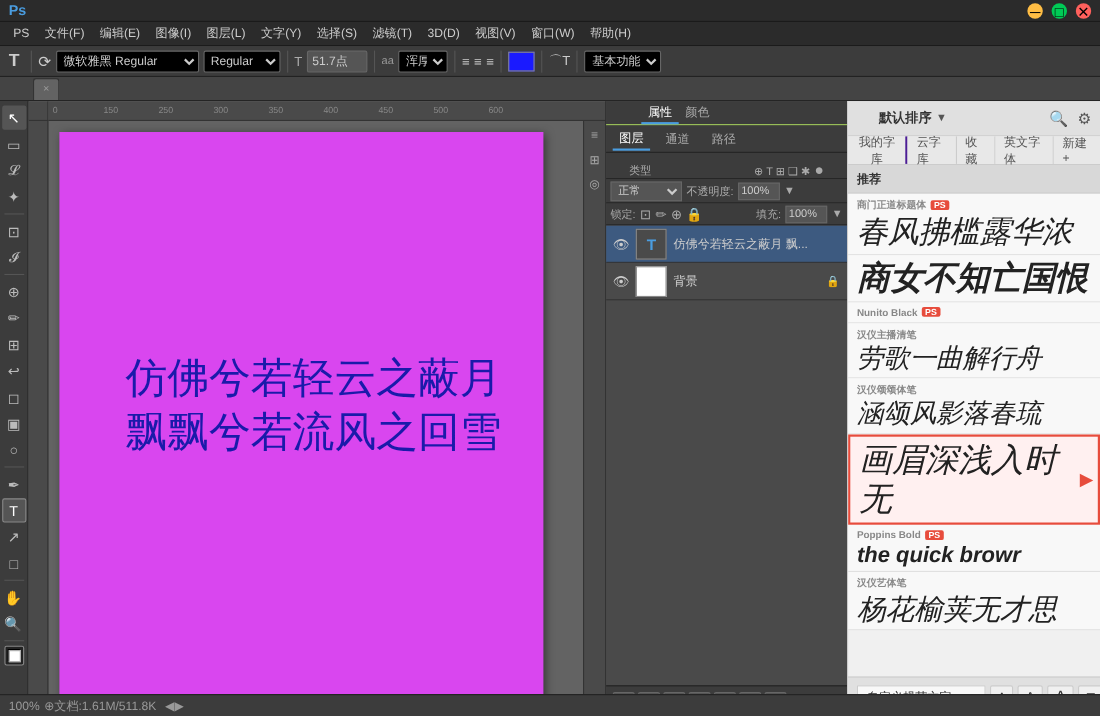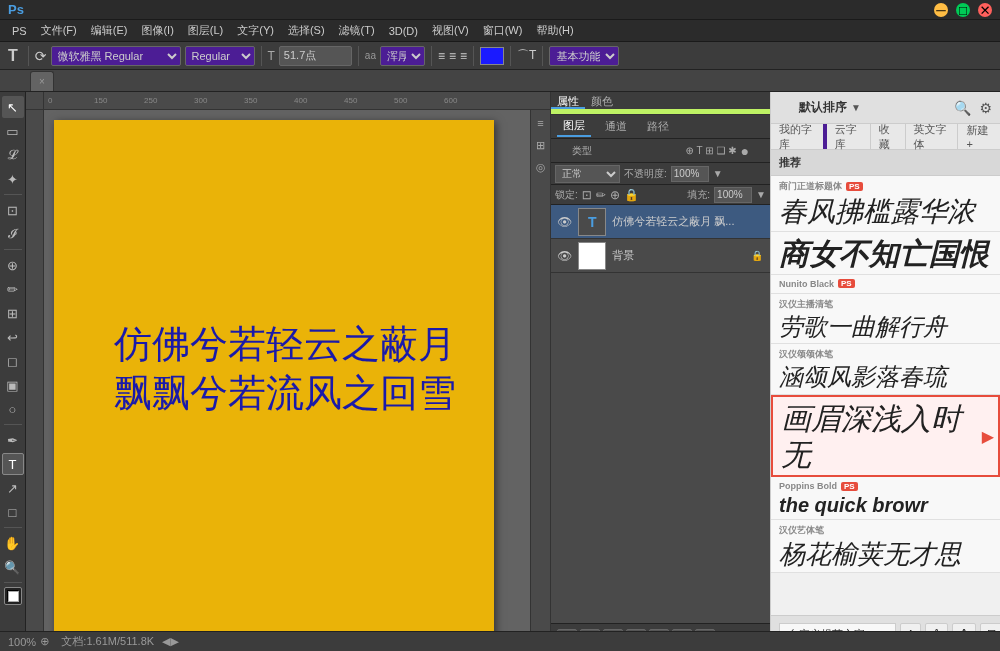--- a/index.html
+++ b/index.html
@@ -52,21 +52,21 @@
     .toolbar-item {
       display: flex;
       align-items: center;
       gap: 2px;
       font-size: 11px;
       color: #bbb;
       padding: 2px 4px;
       border-radius: 2px;
     }
     .toolbar-select {
-      background: #4c1d95;
+      background: #000000;
       border: 1px solid #666;
       color: #ccc;
       font-size: 11px;
       height: 20px;
       padding: 0 2px;
       border-radius: 2px;
     }
     .toolbar-input {
       background: #555;
       border: 1px solid #666;
@@ -188,21 +188,21 @@
       bottom: 0;
       display: flex;
       align-items: flex-start;
       justify-content: flex-start;
       padding: 10px;
       overflow: hidden;
     }
     #canvas-doc {
       width: 440px;
       height: 530px;
-      background: #eab308;
+      background: #d946ef;
       box-shadow: 2px 2px 8px rgba(0,0,0,0.5);
       position: relative;
       overflow: hidden;
     }
     #canvas-text {
       position: absolute;
       top: 200px;
       left: 60px;
       font-size: 38px;
       color: #1a1aaa;
@@ -262,21 +262,21 @@
       padding: 0 6px;
       gap: 8px;
       border-bottom: 1px solid #222;
     }
     .layers-tab { font-size: 11px; color: #aaa; cursor: pointer; padding: 2px 6px; }
     .layers-tab.active { color: #fff; border-bottom: 2px solid #4a9de0; }
     #layers-options {
       height: 24px;
       background: #3c3c3c;
       display: flex;
-      align-items: center;
+      align-items: flex-end;
       padding: 0 21px;
       gap: 4px;
       border-bottom: 1px solid #222;
       font-size: 11px;
       color: #ccc;
     }
     .layers-select {
       background: #555;
       border: 1px solid #666;
       color: #ccc;
@@ -488,21 +488,21 @@
   <div class="toolbar-divider"></div>
   <span style="font-size:14px; color:#ccc; cursor:pointer;">⟳</span>
   <select class="toolbar-select" style="width:130px;">
     <option>微软雅黑 Regular</option>
   </select>
   <select class="toolbar-select" style="width:70px;">
     <option>Regular</option>
   </select>
   <div class="toolbar-divider"></div>
   <span style="font-size:12px; color:#aaa;">T</span>
-  <input class="toolbar-input" value="51.7点" style="width: 73px;">
+  <input class="toolbar-input" value="51.7点" style="width: 55px;">
   <div class="toolbar-divider"></div>
   <span style="font-size:10px; color:#999;">aa</span>
   <select class="toolbar-select" style="width:45px;">
     <option>浑厚</option>
   </select>
   <div class="toolbar-divider"></div>
   <span style="font-size:12px; color:#ccc; cursor:pointer;">≡</span>
   <span style="font-size:12px; color:#ccc; cursor:pointer;">≡</span>
   <span style="font-size:12px; color:#ccc; cursor:pointer;">≡</span>
   <div class="toolbar-divider"></div>
@@ -583,21 +583,21 @@
 
     <div style="position:absolute; right:0; top:18px; width:20px; background:#4a4a4a; border-left:1px solid #333; display:flex; flex-direction:column; align-items:center; padding:4px 0; gap:4px; height:calc(100% - 18px);">
       <div class="extra-icon">≡</div>
       <div class="extra-icon">⊞</div>
       <div class="extra-icon">◎</div>
     </div>
   </div>
 
   <div id="right-area">
 
-    <div style="display:flex; border-bottom:5px solid #bef264; height:22px; background:#3c3c3c;">
+    <div style="display:flex; border-bottom:1px solid #bef264; height:22px; background:#3c3c3c;padding-left:32px;">
       <div class="panel-tab active">属性</div>
       <div class="panel-tab">颜色</div>
     </div>
 
     <div id="layers-area">
       <div id="layers-header">
         <div class="layers-tab active">图层</div>
         <div class="layers-tab">通道</div>
         <div class="layers-tab">路径</div>
       </div>
@@ -659,21 +659,21 @@
         <span style="font-size:12px; color:#333; font-weight:bold;margin-left:20px;">默认排序</span>
         <span style="font-size:10px; color:#555; cursor:pointer;">▼</span>
       </div>
       <div class="font-panel-icons">
         <span class="fp-icon">🔍</span>
         <span class="fp-icon">⚙</span>
       </div>
     </div>
 
     <div style="height:26px; background:#e8e8e8; display:flex; border-bottom:1px solid #ccc; font-size:11px;">
-      <div style="padding:0 8px; display:flex; align-items:center; background:#e8e8e8; cursor:pointer; color:#555; border-right:4px solid #4c1d95;">我的字库</div>
+      <div style="padding:0 8px; display:flex; align-items:center; background:#e8e8e8; cursor:pointer; color:#555; border-right:2px solid #4c1d95;text-align:center;">我的字库</div>
       <div style="padding:0 8px; display:flex; align-items:center; background:#e8e8e8; cursor:pointer; color:#555; border-right:1px solid #ccc;">云字库</div>
       <div style="padding:0 8px; display:flex; align-items:center; background:#e8e8e8; cursor:pointer; color:#555; border-right:1px solid #ccc;">收藏</div>
       <div style="padding:0 8px; display:flex; align-items:center; background:#e8e8e8; cursor:pointer; color:#555; border-right:1px solid #ccc;">英文字体</div>
       <div style="padding:0 8px; display:flex; align-items:center; background:#e8e8e8; cursor:pointer; color:#555;">新建 +</div>
     </div>
 
     <div class="font-section-header">
       <span>推荐</span>
     </div>
 
@@ -743,16 +743,16 @@
       <button class="fp-bottom-btn">⊞</button>
 
     </div>
   </div>
 
 </div>
 
 <div id="status-bar">
   <span>100%</span>
   <span style="margin-left:4px;">⊕</span>
-  <span style="margin-left:12px;text-align:right;">文档:1.61M/511.8K</span>
+  <span style="margin-left:0;text-align:right;">文档:1.61M/511.8K</span>
   <span style="margin-left:8px; cursor:pointer;">◀</span>
   <span style="cursor:pointer;">▶</span>
 </div>
 
 </body></html>

